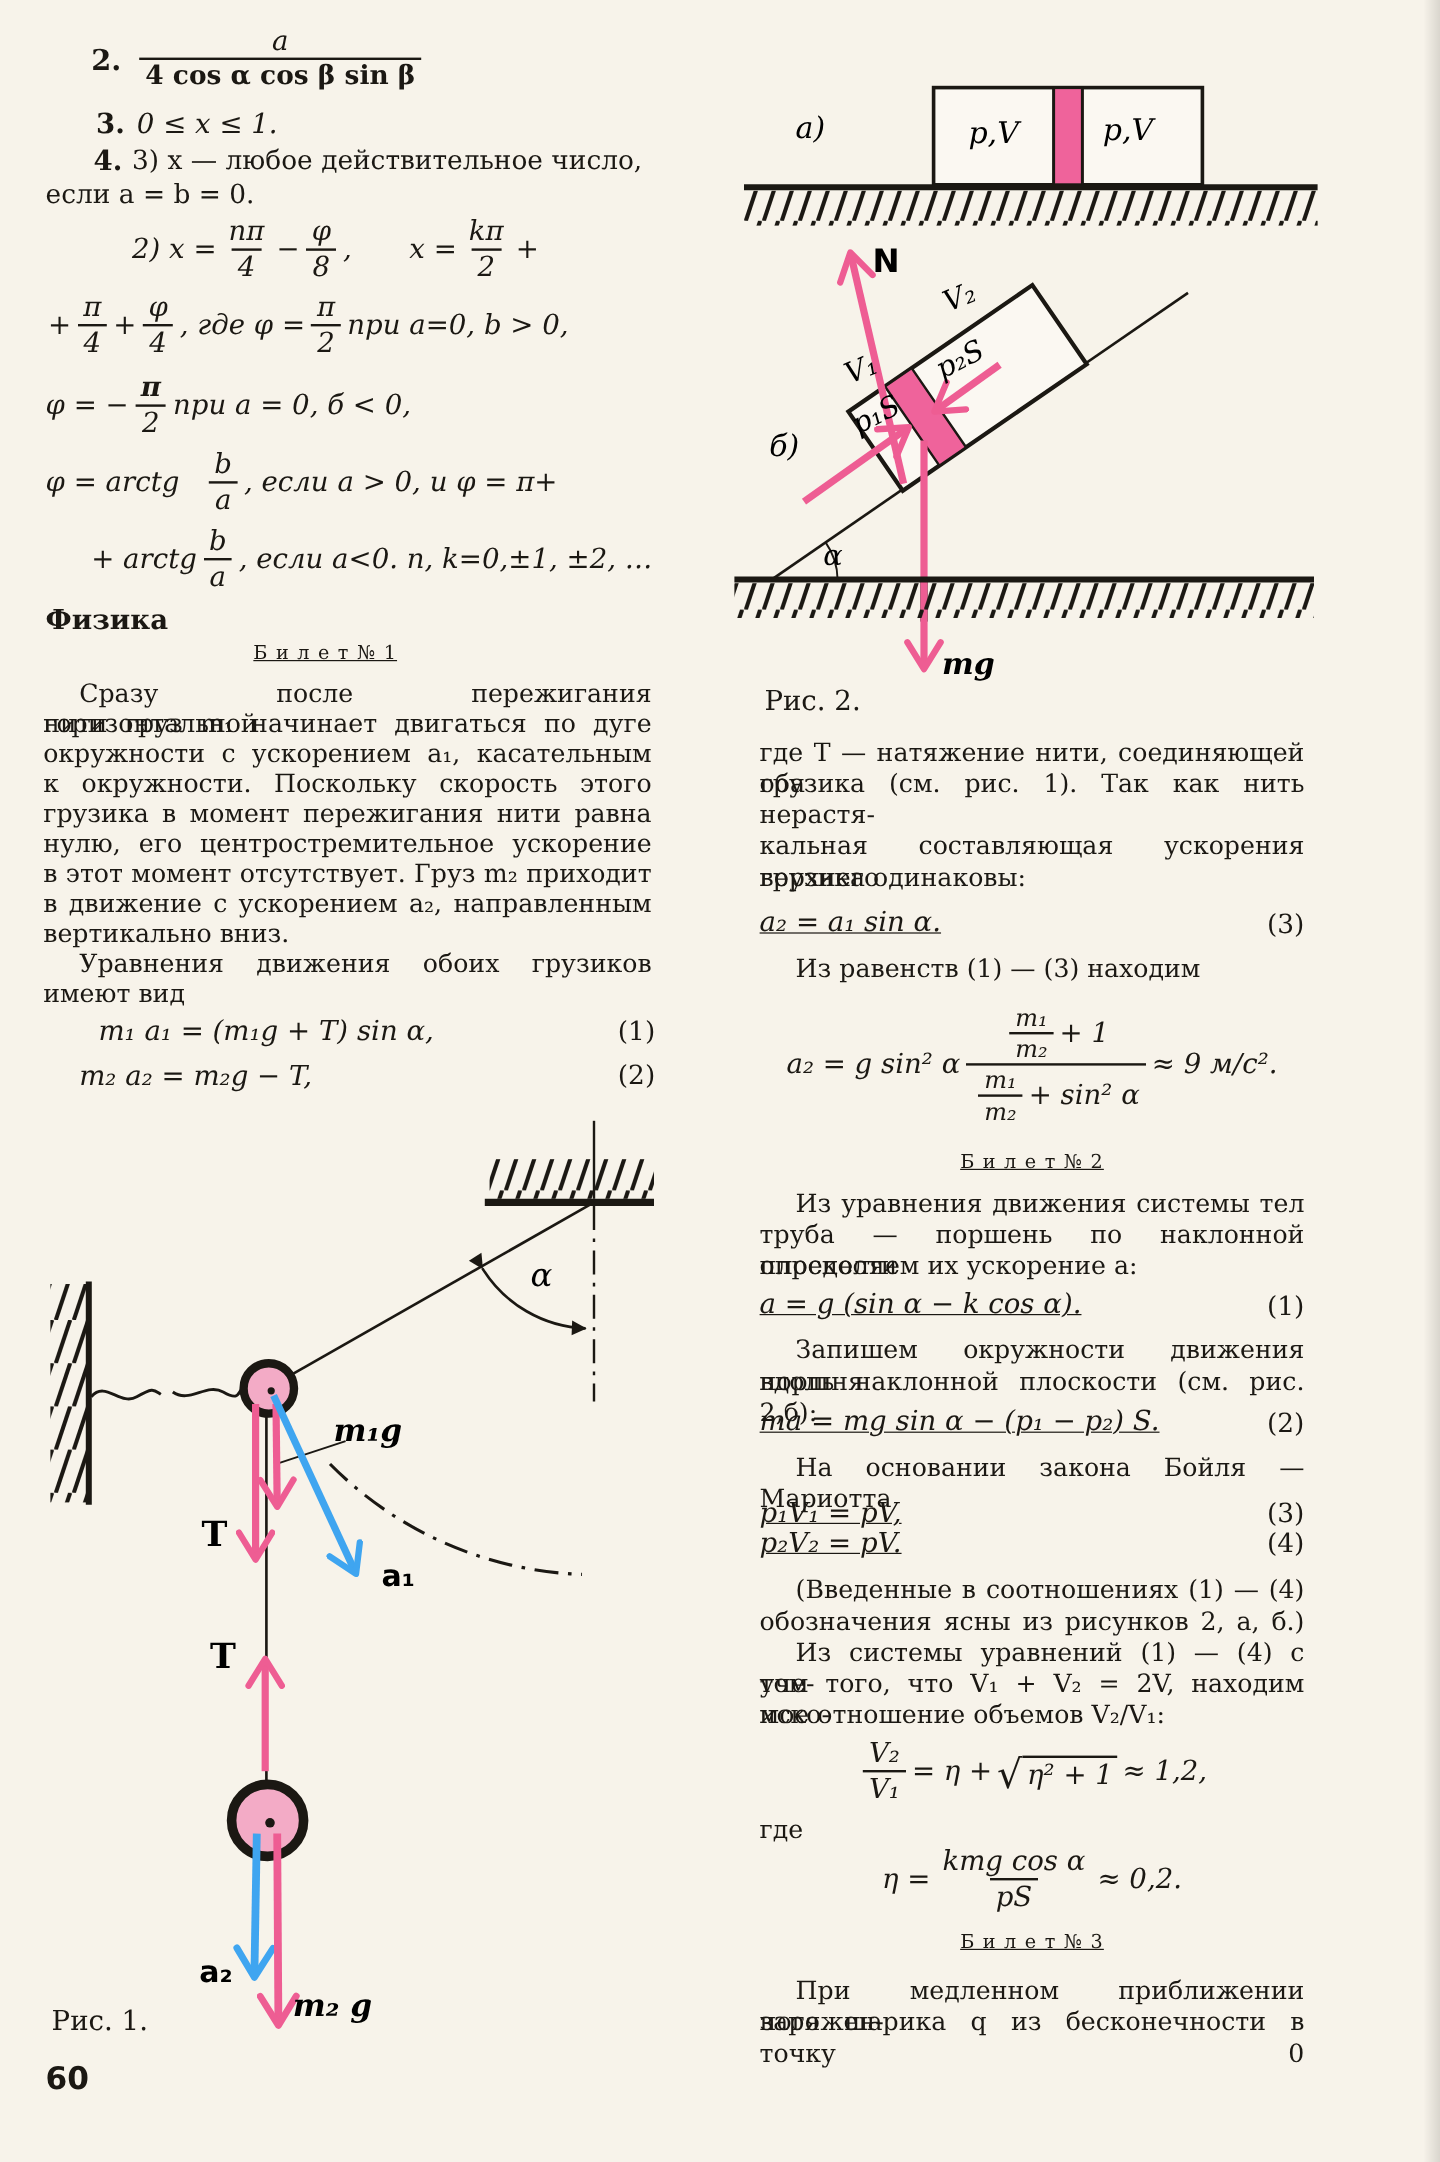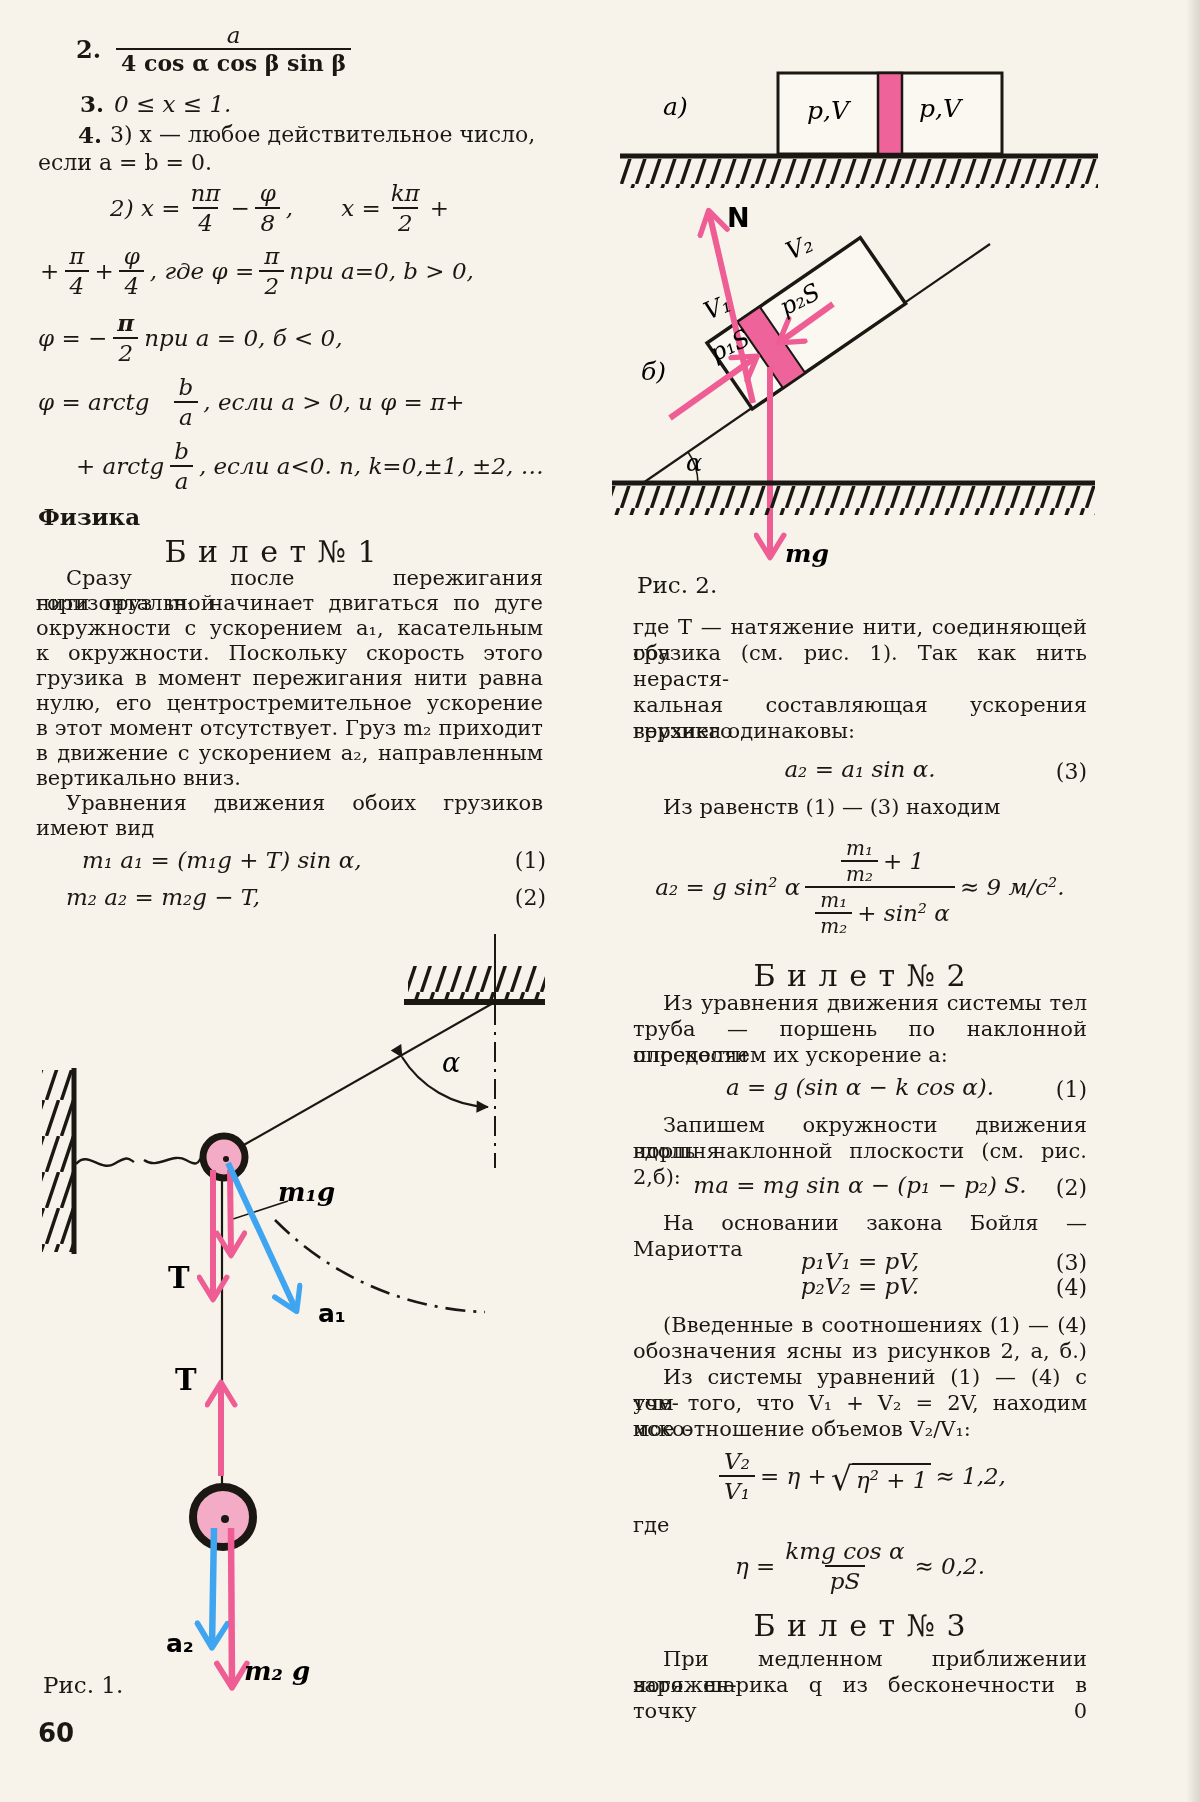--- a/index.html
+++ b/index.html
@@ -15,22 +15,22 @@
   .t2{font-size:21px;line-height:26px;}
   .ln{position:absolute;left:0;width:100%;}
   .jl{text-align:justify;text-align-last:justify;}
   .ind{text-indent:30px;}
   .fr{display:inline-flex;flex-direction:column;align-items:center;vertical-align:middle;margin:0 5px;}
   .fr>.n{padding:0 5px;line-height:1.15;}
   .fr>.d{border-top:2px solid #1b1813;padding:1px 5px 0;line-height:1.15;}
   .eqbody{font-style:italic;font-size:23px;}
   .eqnum{position:absolute;right:0;top:50%;transform:translateY(-50%);font-size:22px;font-style:normal;}
   .eqrow{height:30px;display:flex;align-items:center;}
-  .ceq{text-align:center;}
-  .head{letter-spacing:1px;font-size:30px;text-align:center;}
+  .ceq{text-decoration:underline;}
+  .head{letter-spacing:1px;font-size:16px;text-align:center;text-decoration:underline;}
   .fcap{font-size:23px;}
   .smfr .n,.smfr .d{font-size:20px;}
   .sqrt{display:inline-flex;align-items:flex-end;margin:0 4px;}
   .rad{font-size:33px;line-height:1;transform:translateY(2px);}
   .vinc{border-top:2.5px solid #1b1813;padding:2px 4px 0;}
 </style>
 </head>
 <body>
 
 <div class="page">

